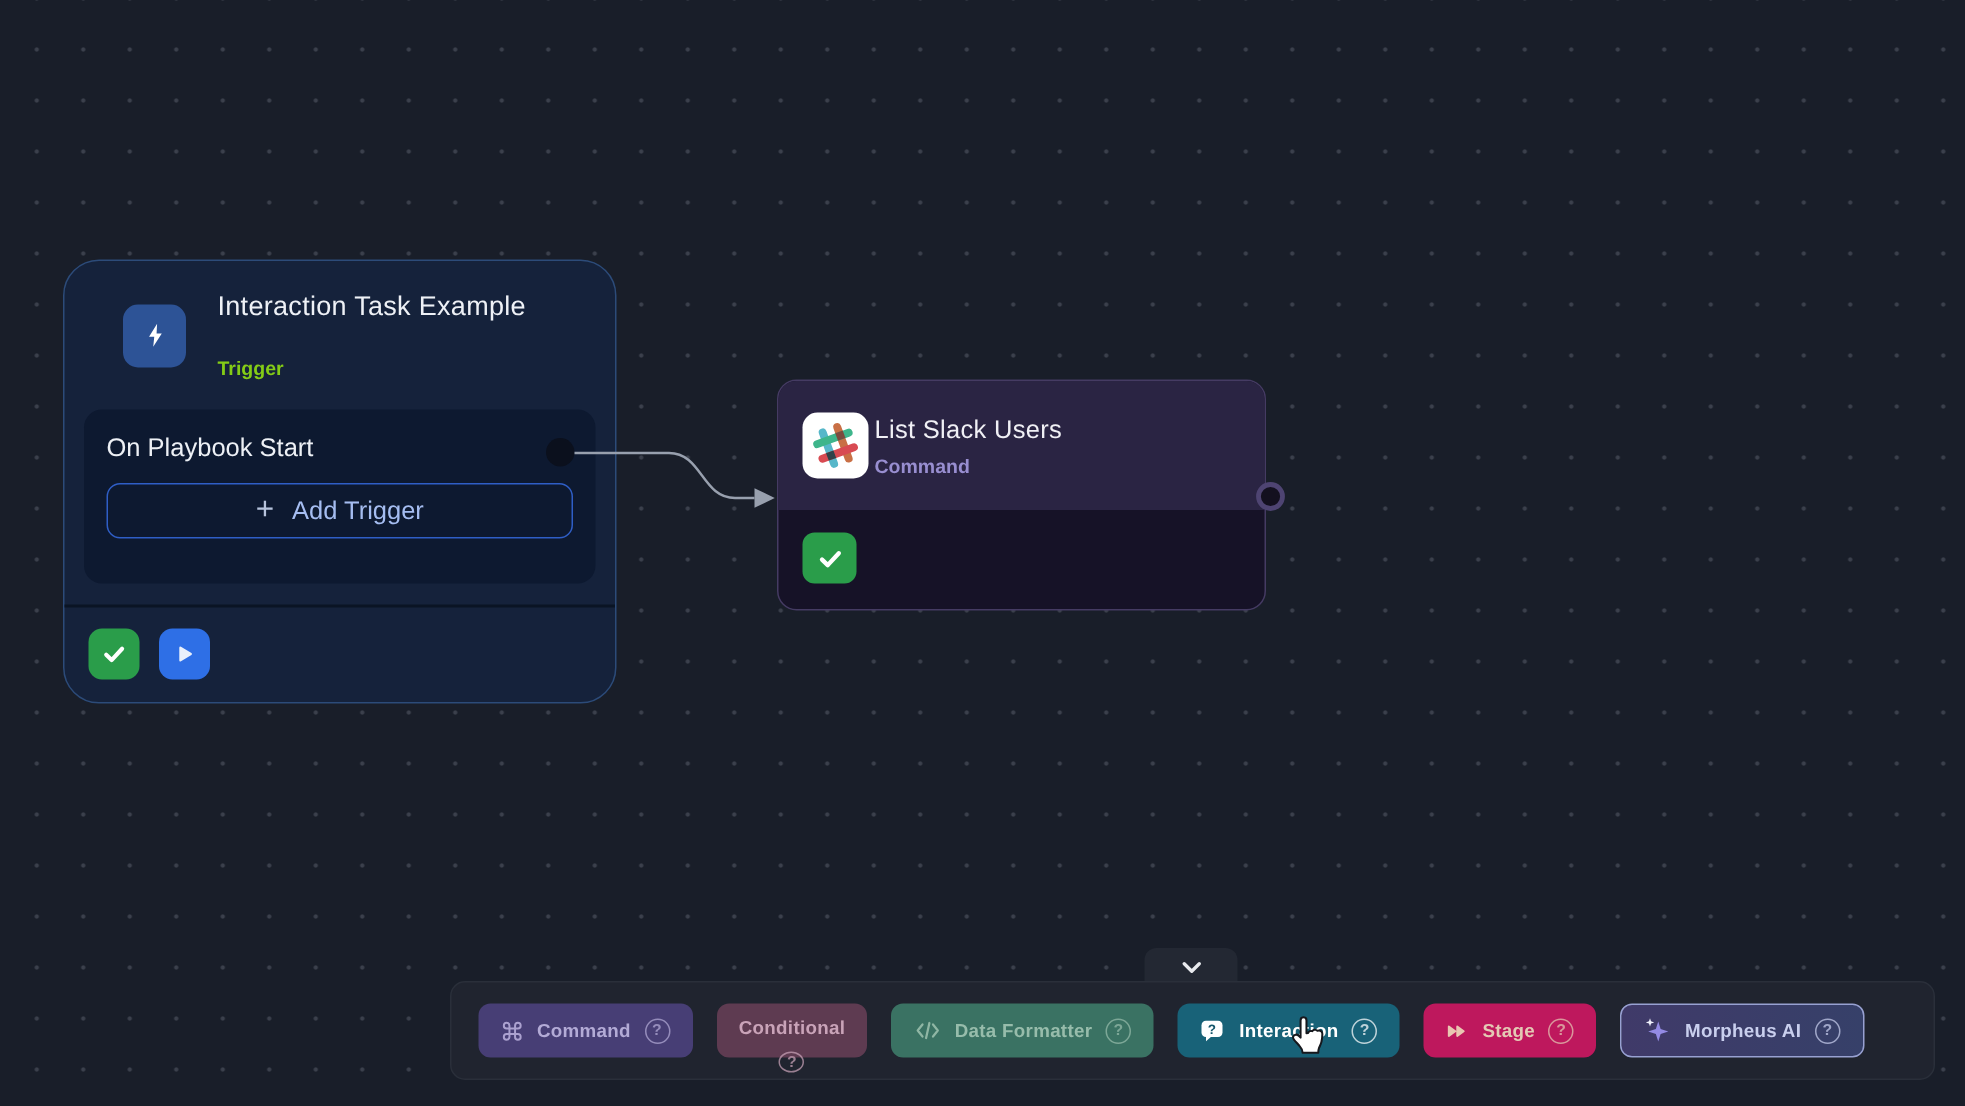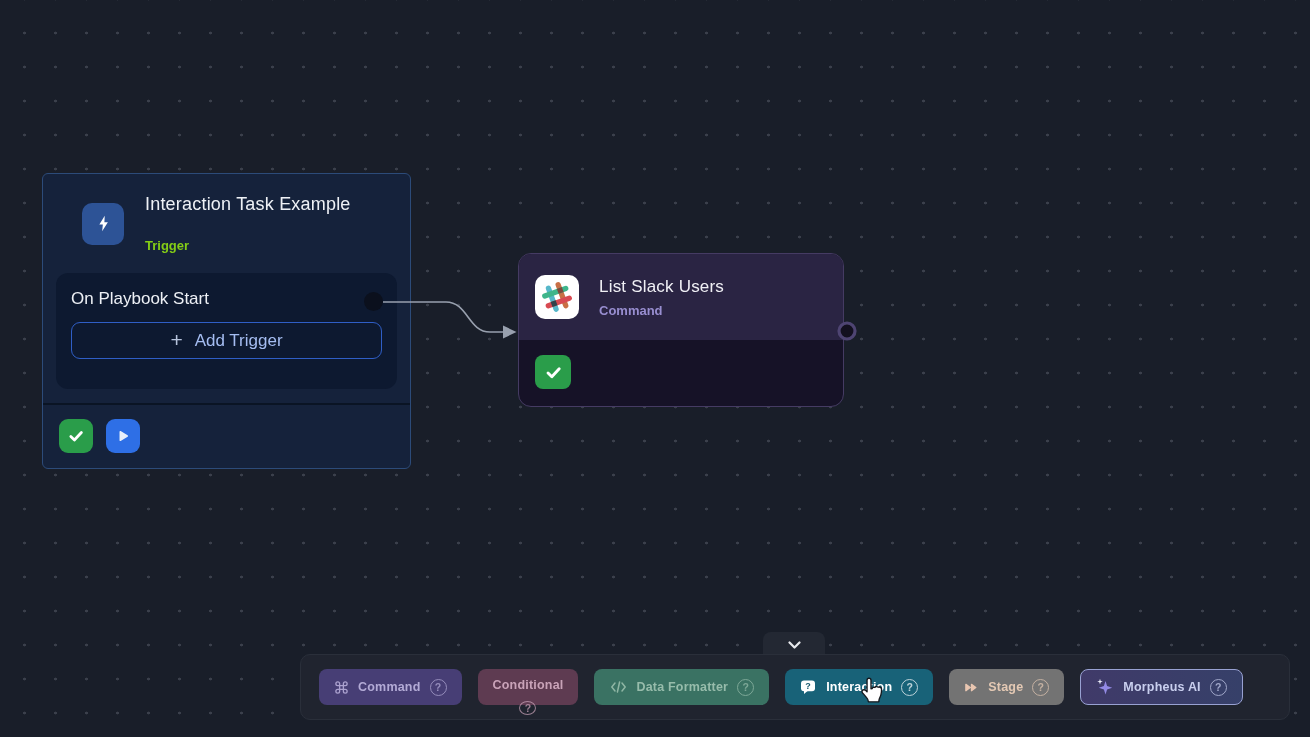--- a/index.html
+++ b/index.html
@@ -12,21 +12,21 @@
     background-size:31px 34px;
     background-position:9px 16px;
   }
 
   
   .edge-layer { position:absolute; inset:0; pointer-events:none; z-index:5; }
 
   
   .node-trigger {
     position:absolute; left:42px; top:173px; width:369px; z-index:2;
-    background:#15223b; border:1px solid #2c4b79; border-radius:6px;
+    background:#15223b; border:1px solid #2c4b79; border-radius:24px;
   }
   .nt-header { height:99px; display:flex; align-items:center; padding-left:39px; gap:21px; }
   .icon-box-bolt { width:42px; height:42px; border-radius:10px; background:#2d5396;
     display:flex; align-items:center; justify-content:center; flex:0 0 auto; }
   .nt-title { font-size:18px; color:#eef1f6; letter-spacing:.2px; }
   .nt-sub   { font-size:13px; font-weight:700; color:#84cc16; margin-top:23px; }
   .nt-panel { margin:0 13px; height:116px; background:#0d1930; border-radius:12px;
     padding:16px 15px 0 15px; position:relative; }
   .nt-row-label { font-size:17px; color:#edf0f5; }
   .port-dot { position:absolute; right:14px; top:19px; width:19px; height:19px;
@@ -42,21 +42,21 @@
     align-items:center; justify-content:center; cursor:pointer; }
   .sq-green { background:#2a9d4a; }
   .sq-blue  { background:#2e6fe6; }
 
   
   .node-slack {
     position:absolute; left:518px; top:253px; width:326px; z-index:2;
     background:#161227; border:1px solid #453b63; border-radius:13px;
   }
   .ns-header { height:86px; background:#2a2443; border-radius:12px 12px 0 0;
-    display:flex; align-items:center; gap:20px; padding:0 16px; }
+    display:flex; align-items:center; gap:4px; padding:0 16px; }
   .icon-box-slack { width:44px; height:44px; border-radius:10px; background:#ffffff;
     display:flex; align-items:center; justify-content:center; flex:0 0 auto; overflow:hidden; }
   .ns-title { font-size:17px; color:#f0f0f5; letter-spacing:.2px; }
   .ns-sub   { font-size:13px; font-weight:700; color:#988ed0; margin-top:6px; }
   .ns-body { height:66px; padding:15px 16px; border-radius:0 0 12px 12px; }
   .sq-check2 { width:36px; height:34px; border-radius:8px; }
 
   
   .dock-tab { position:absolute; left:763px; top:632px; width:62px; height:26px; z-index:9;
     background:#232833; border-radius:8px 8px 0 0; display:flex; align-items:center;
@@ -67,21 +67,21 @@
   .tb { height:36px; border:none; border-radius:8px; display:inline-flex; align-items:center;
     gap:9px; padding:0 15px; font-size:12.5px; font-weight:700; letter-spacing:.2px;
     font-family:inherit; cursor:pointer; white-space:nowrap; flex:0 0 auto; }
   .help { width:17px; height:17px; border:1.4px solid currentColor; border-radius:50%;
     display:inline-flex; align-items:center; justify-content:center; font-size:10.5px;
     font-weight:700; opacity:.72; }
   .tb-command     { background:#473e75; color:#b3abd6; }
   .tb-conditional { background:#5e3b51; color:#c9a3b8;flex-direction:column; }
   .tb-data        { background:#3a7263; color:#97bcab;padding-left:16px; }
   .tb-interaction { background:#186278; color:#ffffff; }
-  .tb-stage       { background:#737373; color:#e4c9b4; }
+  .tb-stage       { background:#be185d; color:#e4c9b4; }
   .tb-morpheus    { background:linear-gradient(90deg,#403a69,#364069); color:#c9cfee;
                     border:1px solid #98a1d2; }
   .tb-more { margin-left:auto; margin-right:6px; background:transparent; border:none;
     display:inline-flex; gap:4px; align-items:center; cursor:pointer; padding:8px; }
 
   .cursor-hand { position:absolute; left:856px; top:676px; z-index:20; pointer-events:none; }
 </style>
 </head>
 <body>
 

